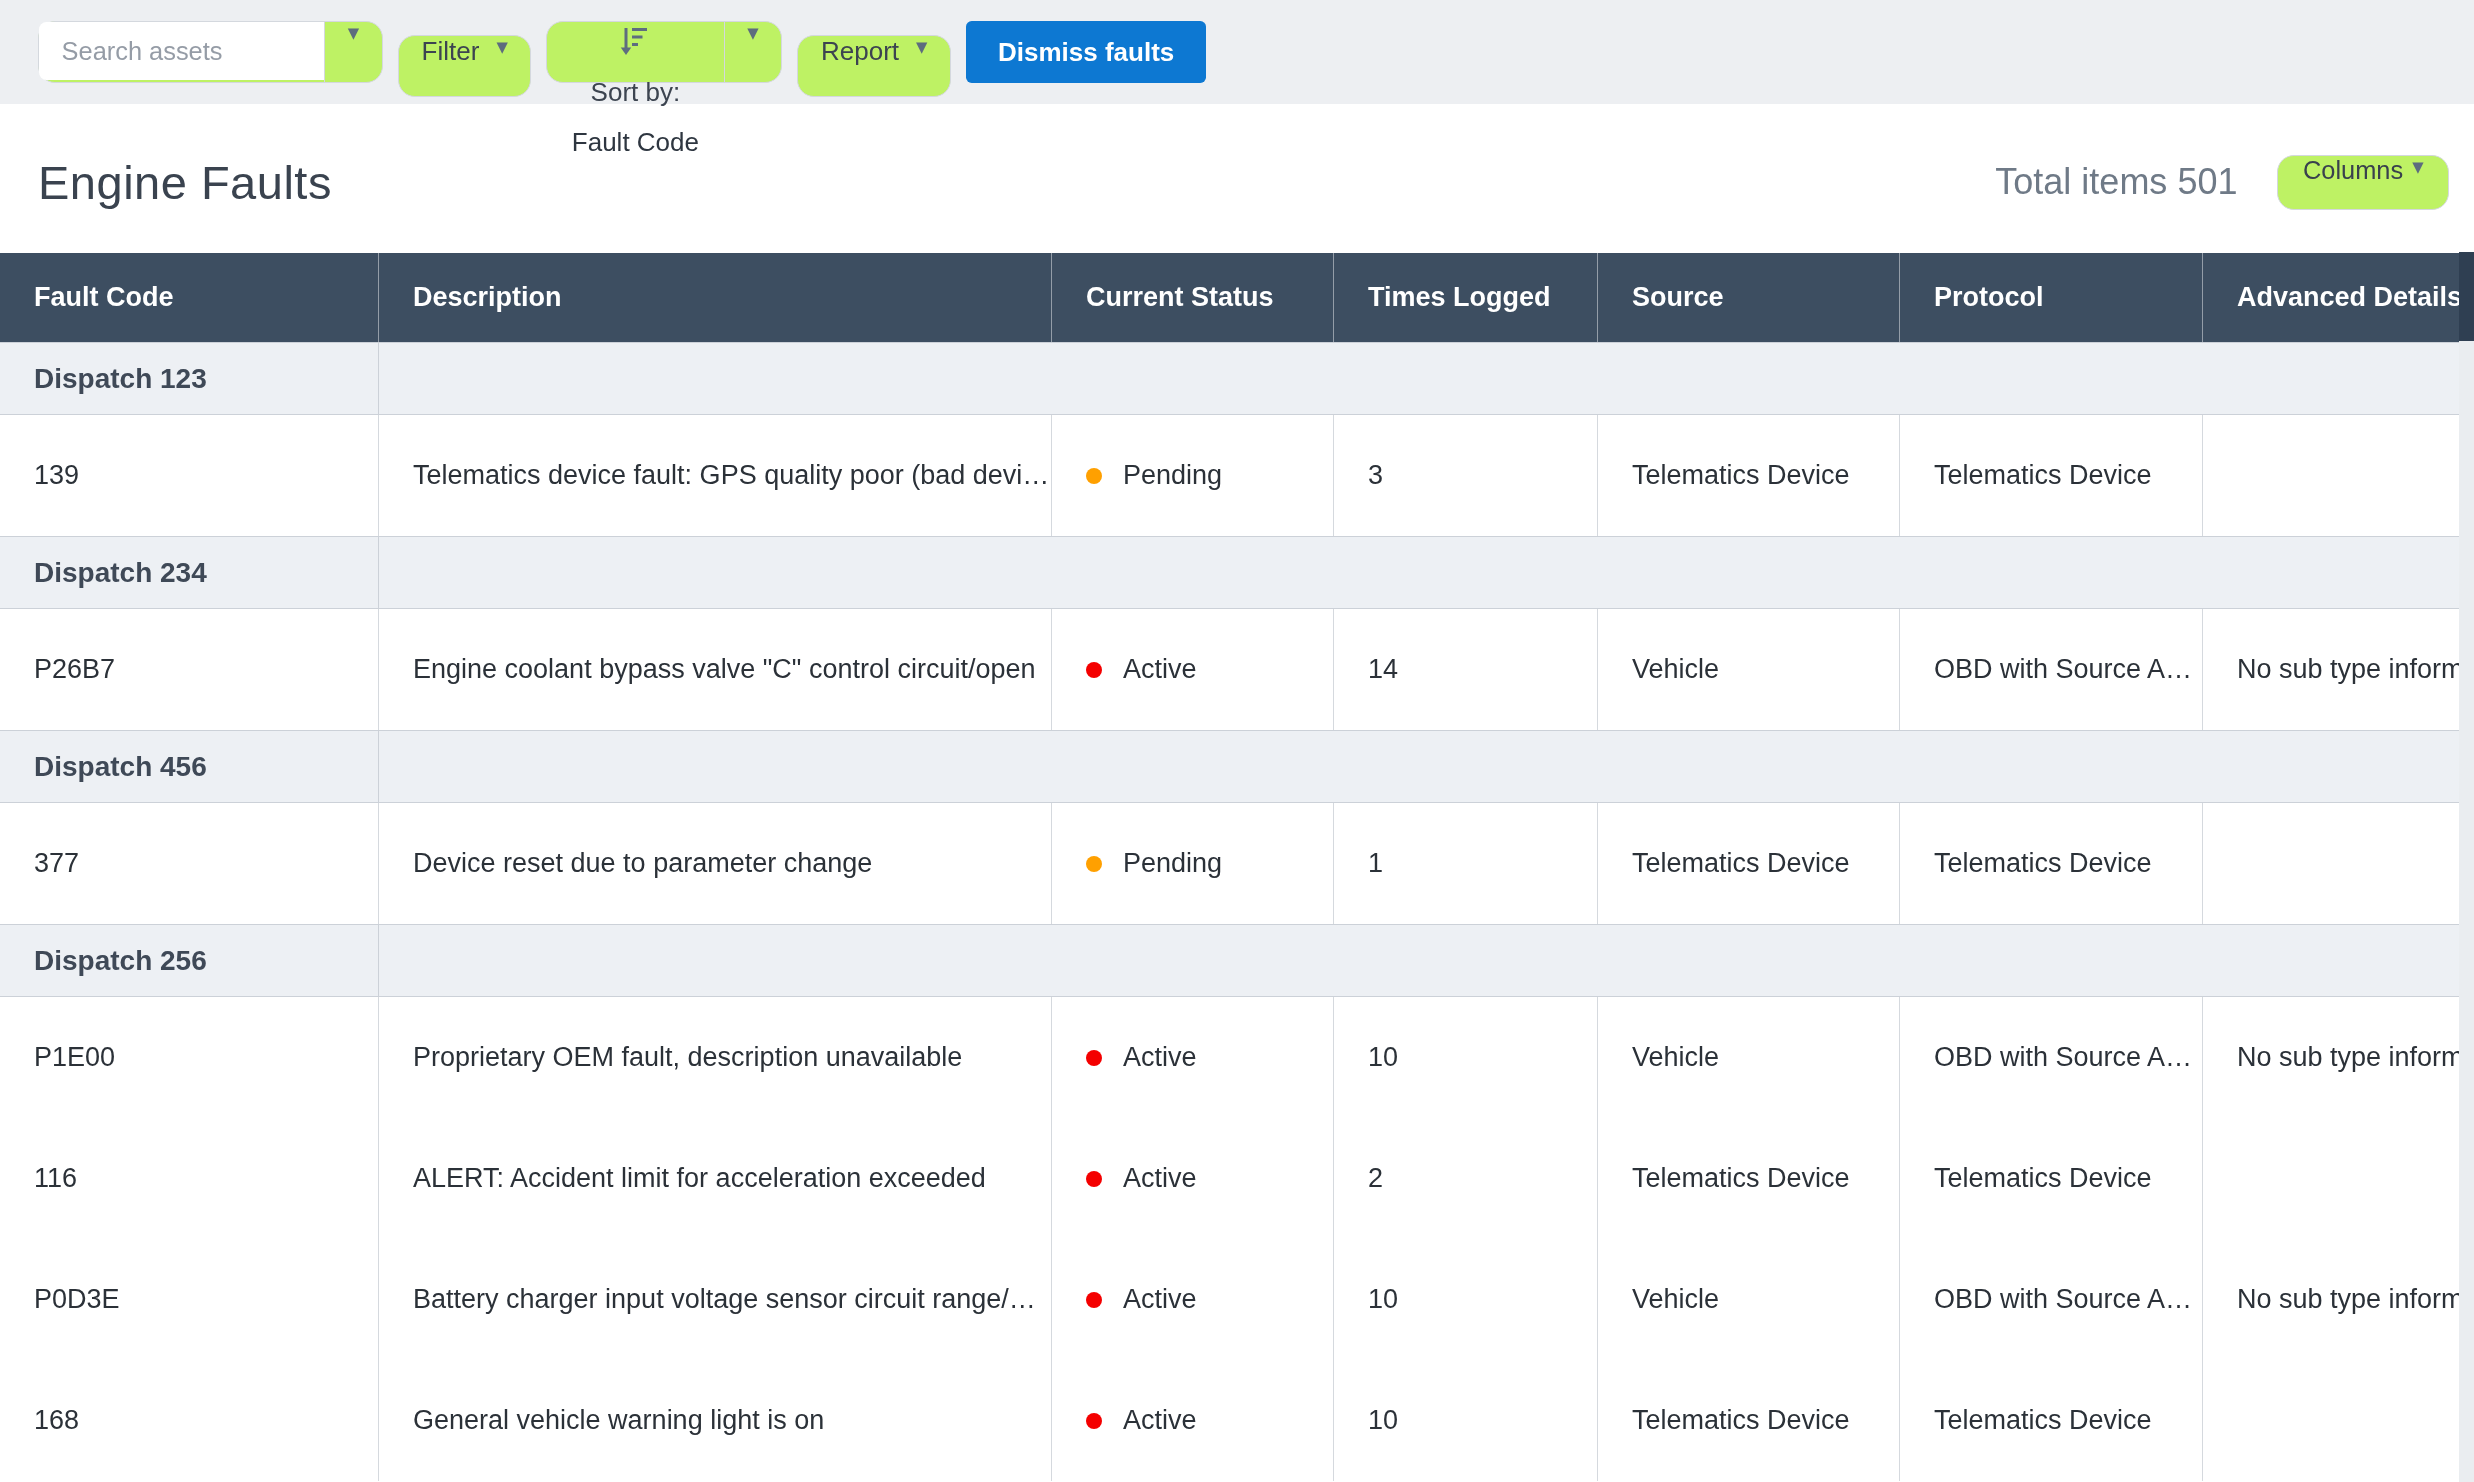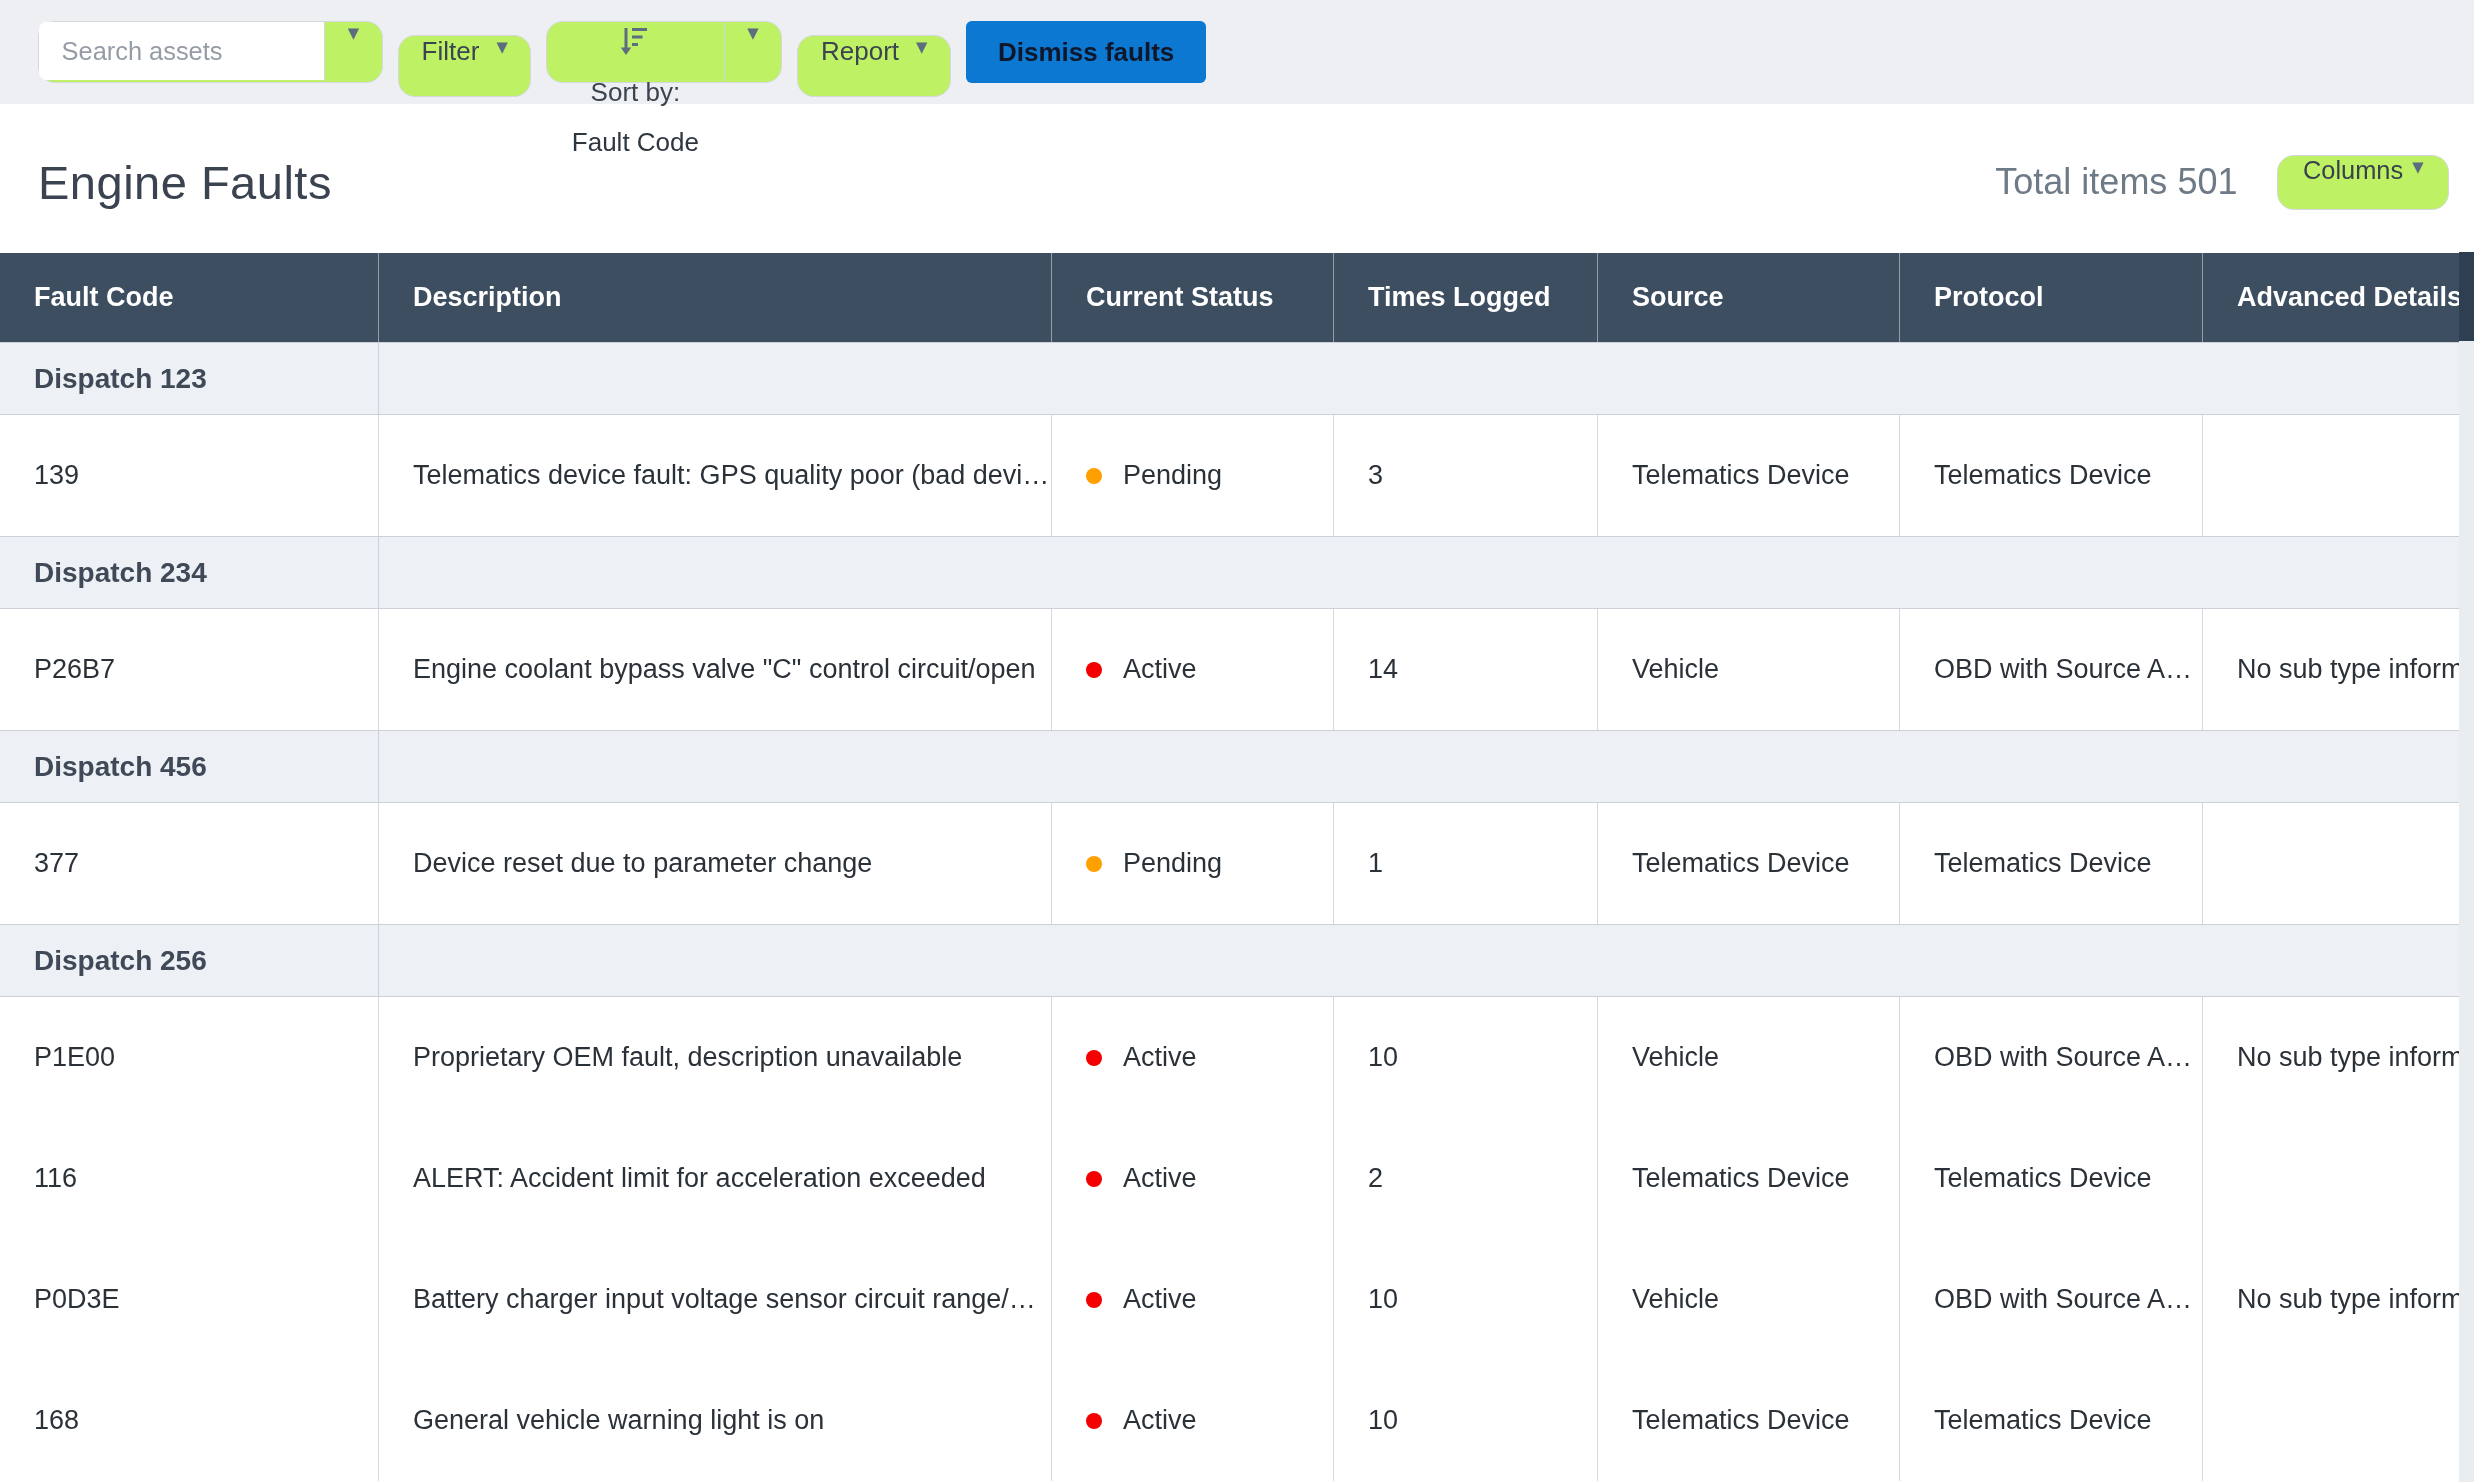--- a/index.html
+++ b/index.html
@@ -18,21 +18,21 @@
   .search-input::placeholder { color:#959ca6; }
   .seg-divider { width:0.9px; height:60px; background:#d4d8de; }
   .caret { color:#5d6c7e; font-size:22.6px; line-height:1; }
   .caret-cell { width:57px; display:flex; align-items:center; justify-content:center; }
   .pad-btn { padding:0 22.6px; gap:17px;margin-top:28px; }
   .sort-btn { padding:0; }
   .sort-main { display:flex; align-items:center; gap:19px; padding:0 24.5px;flex-direction:column; }
   .sort-label { color:#3c4450; }
   .sort-value { color:#2e3640; }
   .dismiss { height:62px; background:#0d78d2; border:none; border-radius:5.7px;
-             color:#0f172a; font-size:26px; font-weight:bold; padding:0 32px;
+             color:#ffffff; font-size:26px; font-weight:bold; padding:0 32px;
              display:flex; align-items:center; cursor:pointer; }
 
   
   .titlebar { height:149px; background:#fff; display:flex; align-items:center;
               padding:7px 26px 0 38px; }
   .page-title { font-size:47px; font-weight:300; color:#3a434f; letter-spacing:0.5px; }
   .title-right { margin-left:auto; display:flex; align-items:center; gap:40px; }
   .total-items { font-size:36px; color:#6f7a87; font-weight:300; }
   .columns-btn { height:55px; padding:0 24.5px; gap:9px; font-size:25.4px; color:#39414d; }
 

